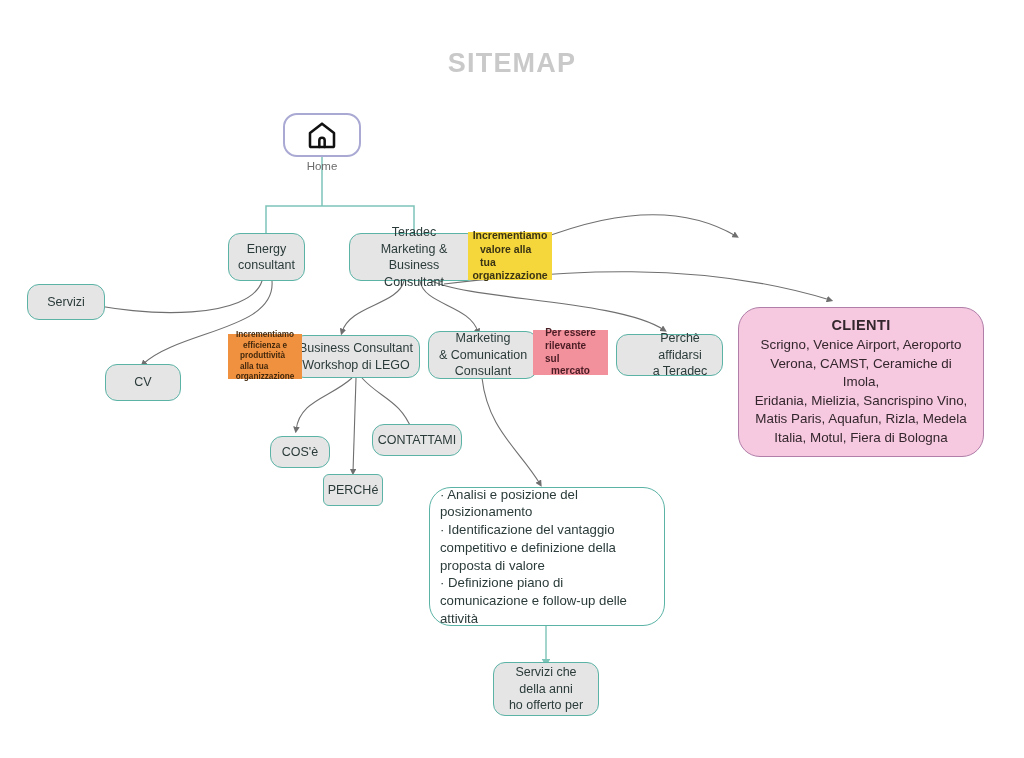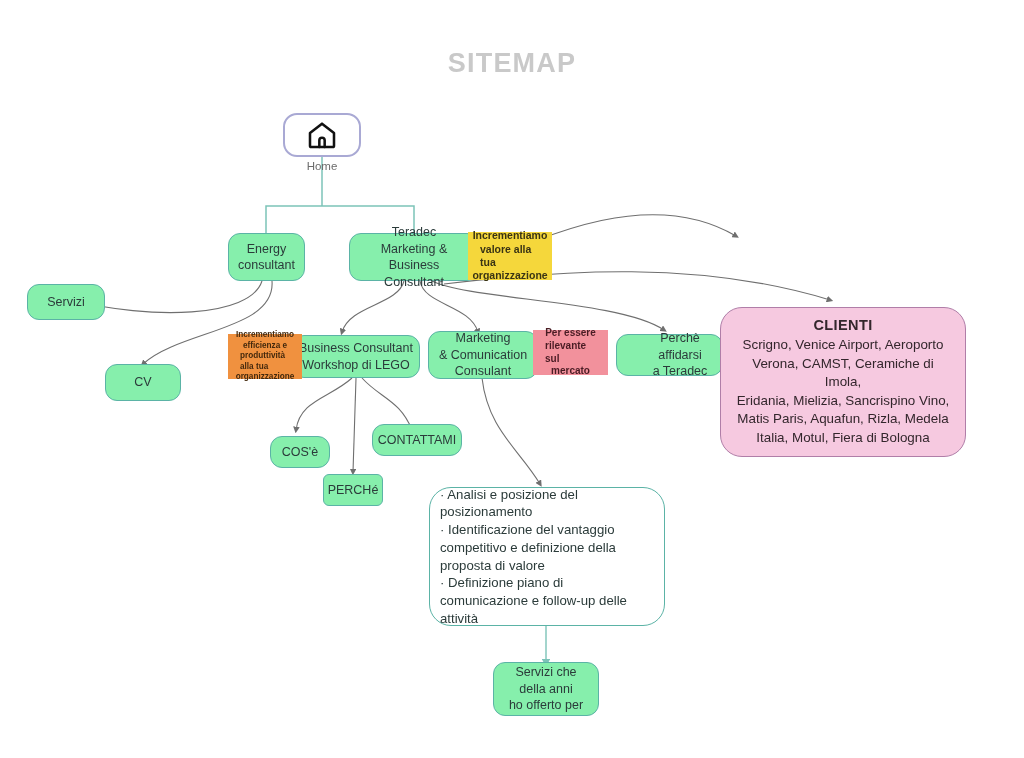--- a/index.html
+++ b/index.html
@@ -18,21 +18,21 @@
     text-align:center;
     font-size:27px;font-weight:bold;letter-spacing:1.2px;
     color:#c9c9c9;
   }
 
   .node{
     position:absolute;
     box-sizing:border-box;
     border:1.6px solid #5bb3a6;
     border-radius:12px;
-    background:#86efac;
+    background:#e5e5e5;
     color:#2b3b3a;
     display:flex;align-items:center;justify-content:center;
     text-align:center;
     line-height:1.32;
     font-size:12.5px;
     padding:4px 6px;
     z-index:3;
   }
   .node.home{
     border:2px solid #a9a9d4;
@@ -197,21 +197,21 @@
     <span>Per essere</span>
     <span>rilevante sul</span>
     <span>mercato</span>
   </div>
 
   <div class="node" style="left:616px;top:334px;width:107px;height:42px;flex-direction:column;padding-left:27px;">
     <span>Perchè affidarsi</span>
     <span>a Teradec</span>
   </div>
 
-  <div class="clienti" style="left:720px;top:307px;width:246px;height:150px;">
+  <div class="clienti" style="left:738px;top:307px;width:246px;height:150px;">
     <div class="c-title">CLIENTI</div>
     <div class="c-body">
       <div>Scrigno, Venice Airport, Aeroporto</div>
       <div>Verona, CAMST, Ceramiche di Imola,</div>
       <div>Eridania, Mielizia, Sancrispino Vino,</div>
       <div>Matis Paris, Aquafun,  Rizla, Medela</div>
       <div>Italia, Motul, Fiera di Bologna</div>
     </div>
   </div>
 

